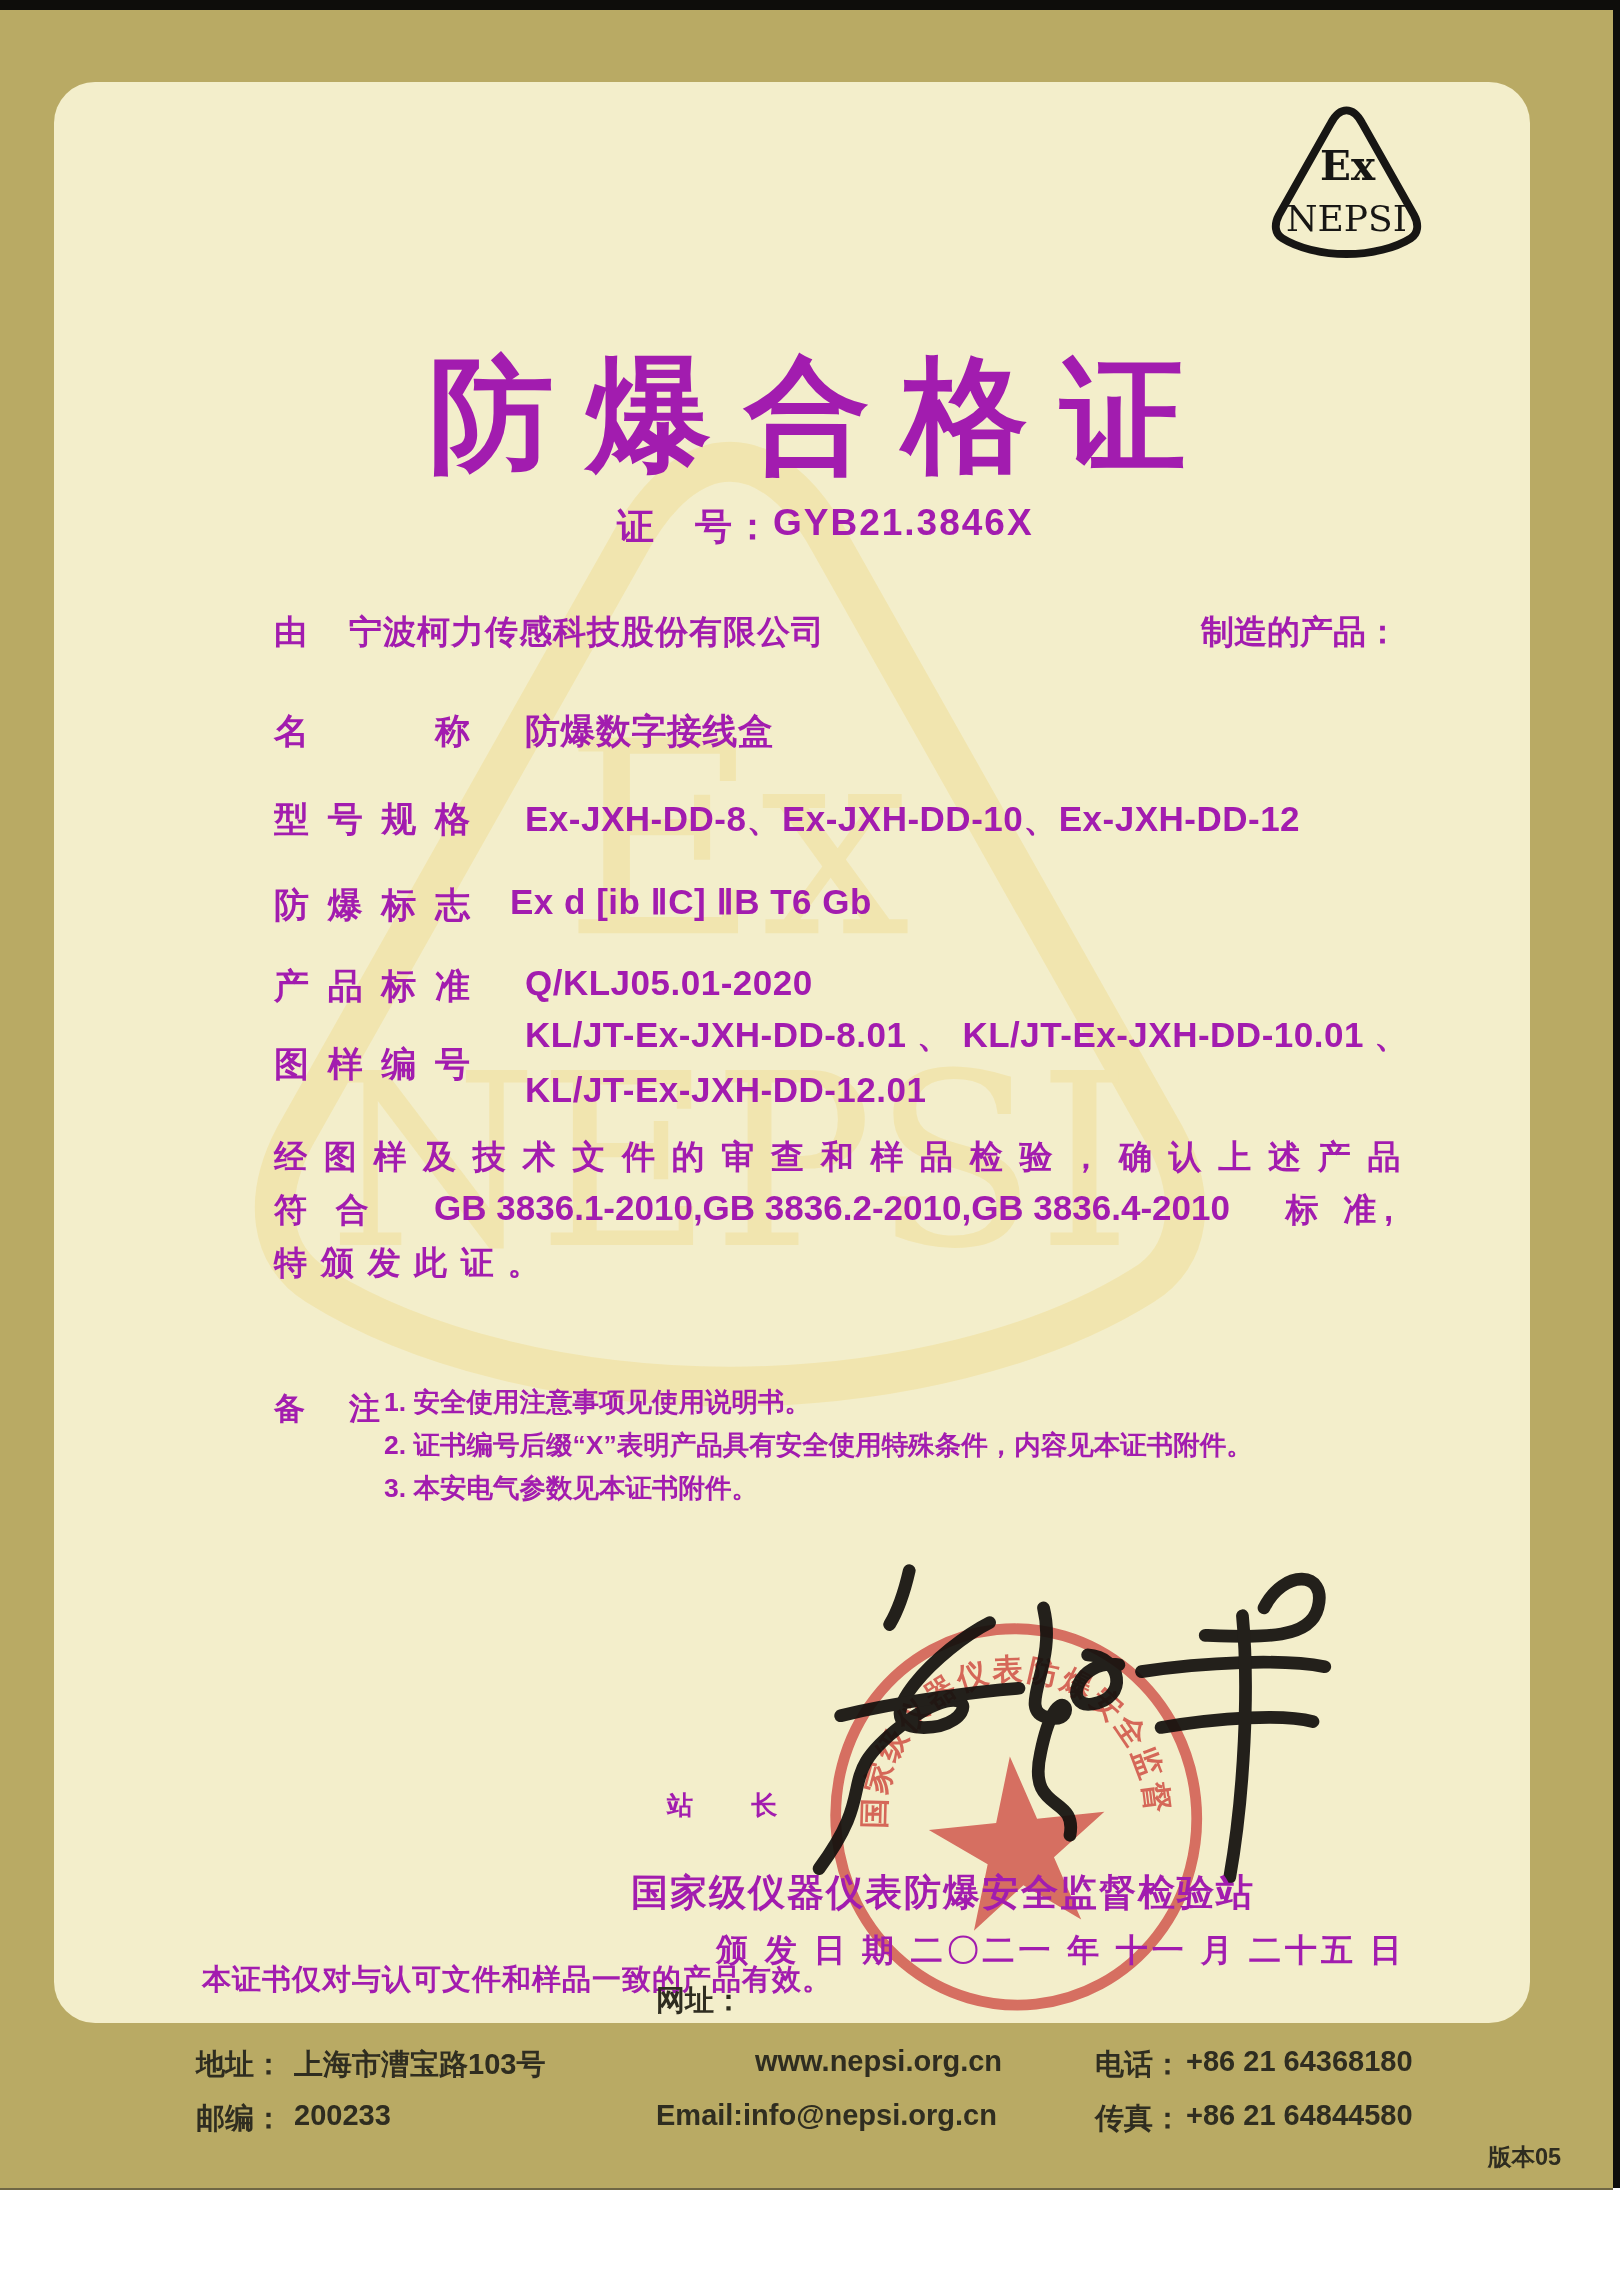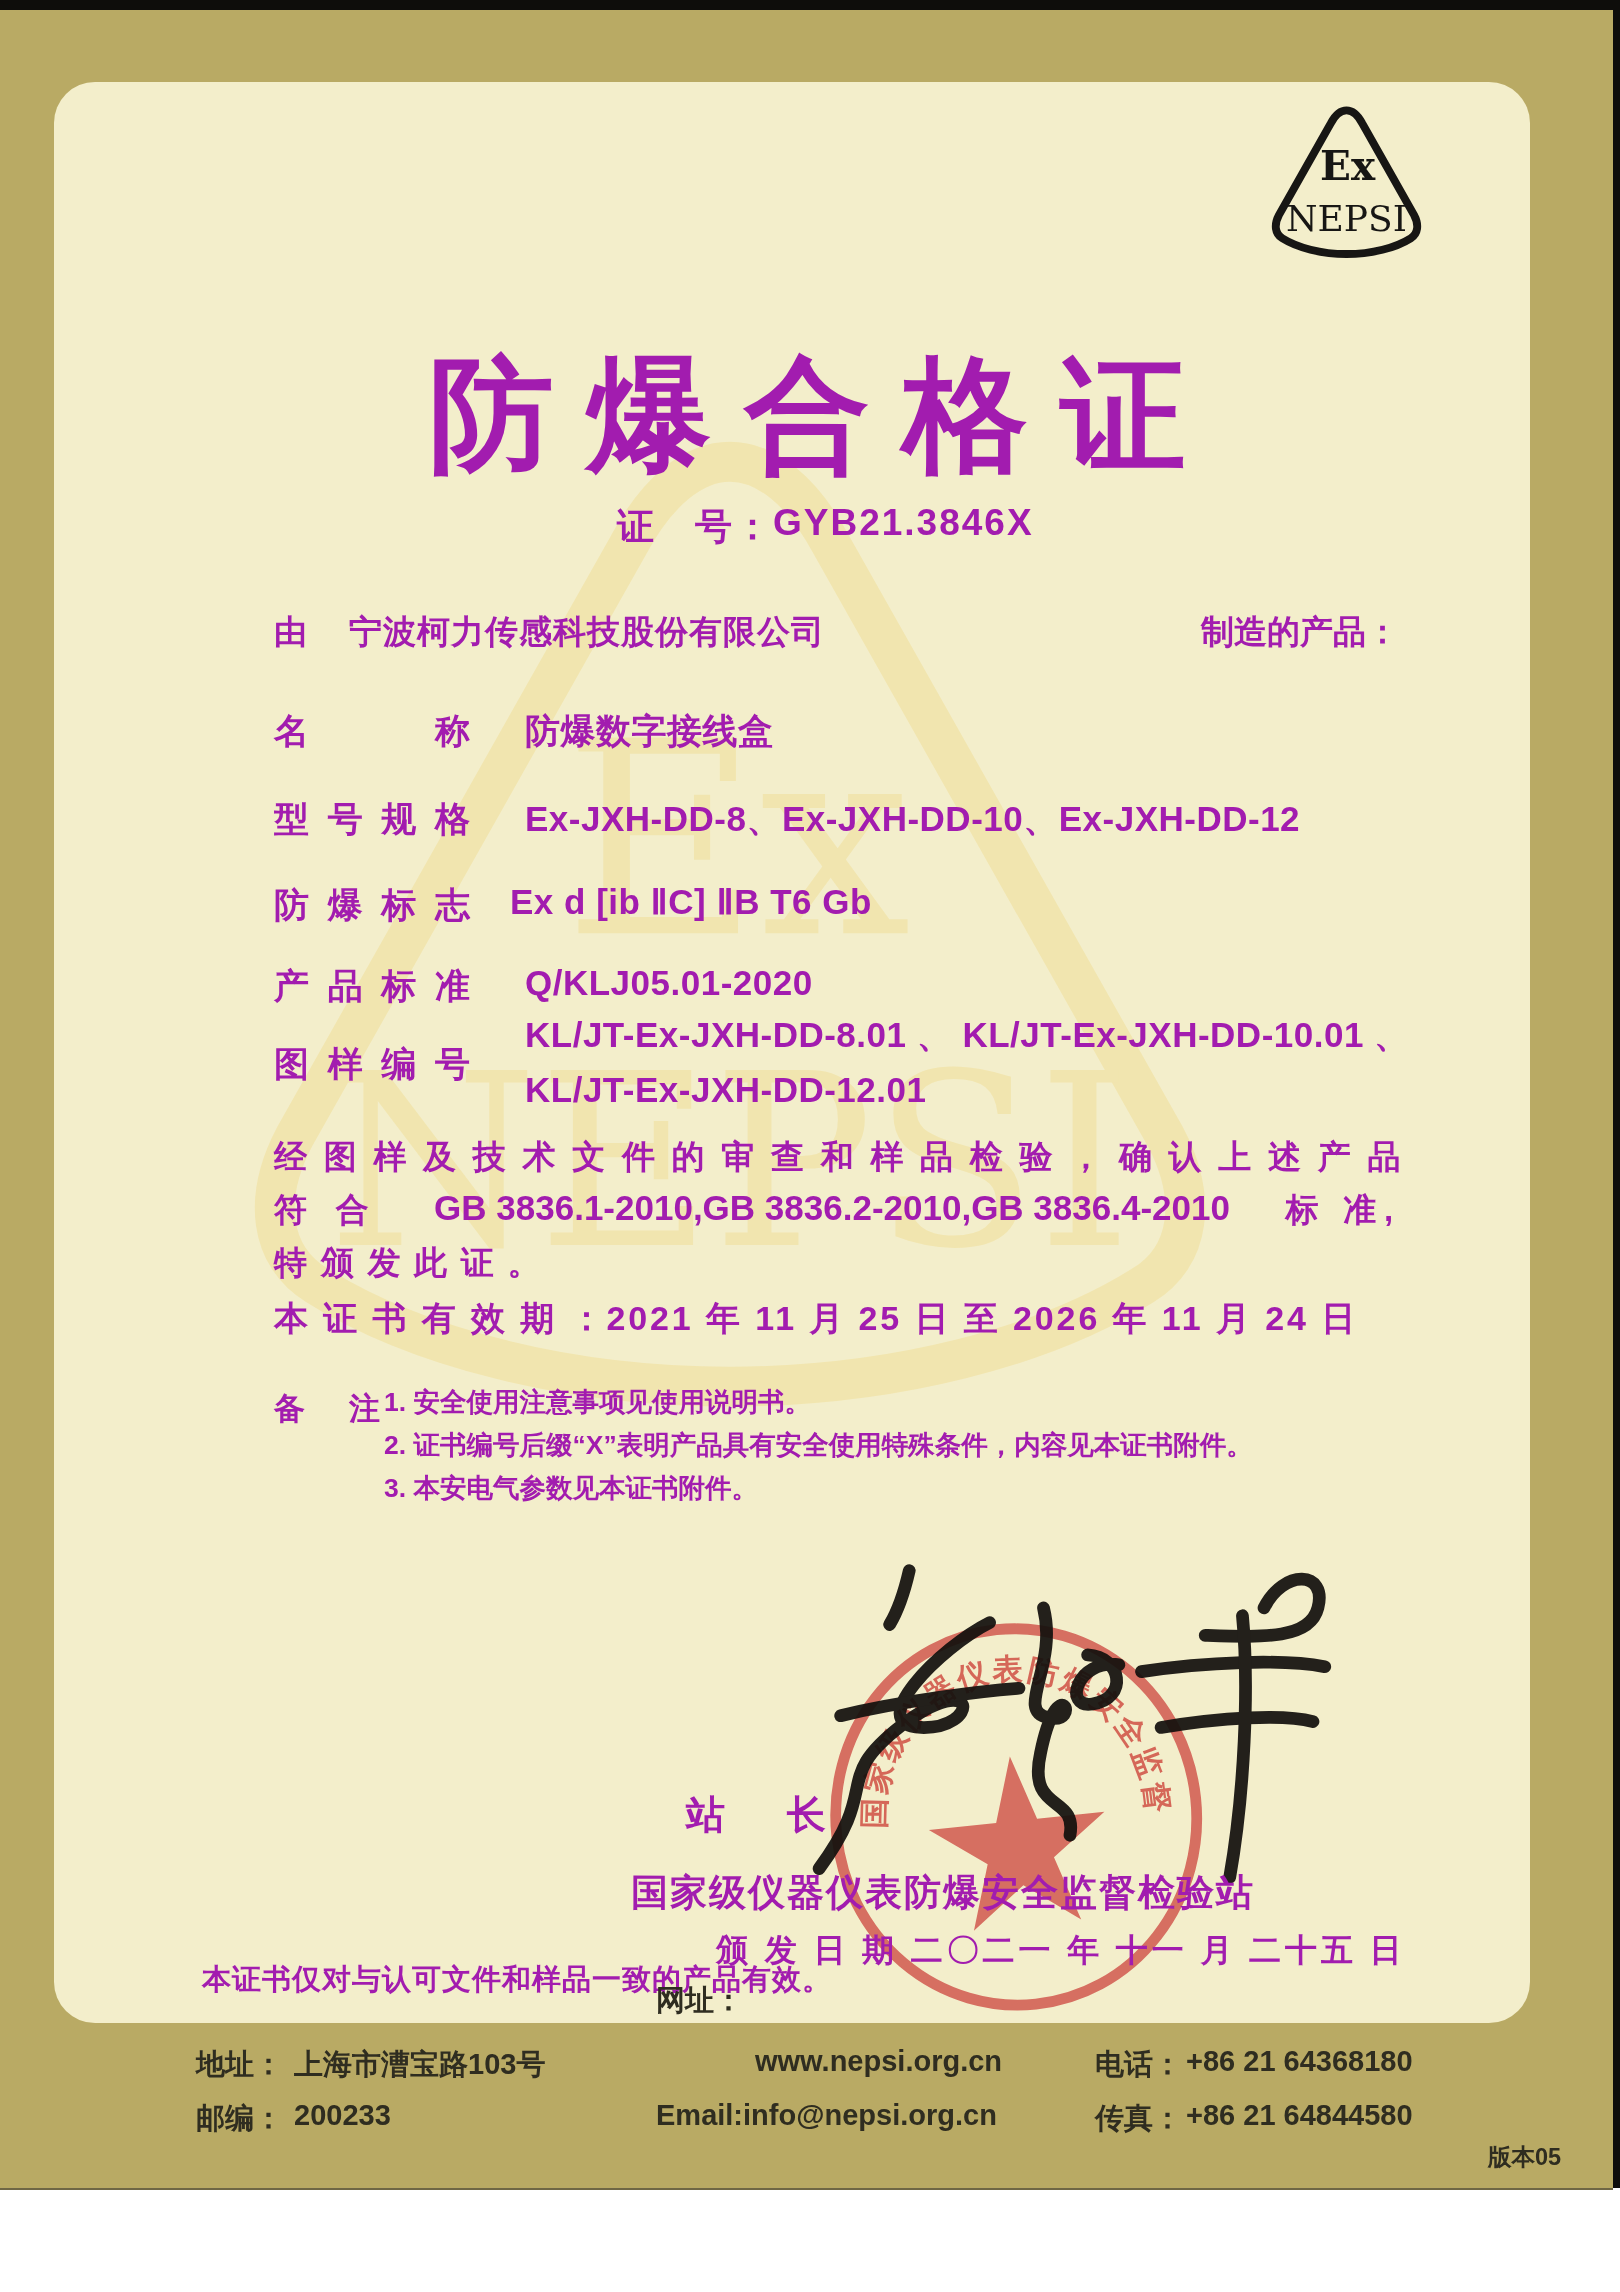--- a/index.html
+++ b/index.html
@@ -96,41 +96,40 @@
   <div class="abs cn row-value" style="left:525px;top:1012px;">KL/JT-Ex-JXH-DD-8.01 、 KL/JT-Ex-JXH-DD-10.01 、</div>
   <div class="abs cn row-value" style="left:525px;top:1070px;">KL/JT-Ex-JXH-DD-12.01</div>
 
   <div class="abs cn" style="left:274px;top:1135px;font-size:33px;letter-spacing:16.7px;white-space:nowrap;">经图样及技术文件的审查和样品检验，确认上述产品</div>
   <div class="abs" style="left:274px;top:1188px;width:1127px;display:flex;justify-content:space-between;">
     <span class="cn" style="font-size:33px;letter-spacing:9.8px;">符 合</span>
     <span class="cn" style="font-size:35px;">GB 3836.1-2010,GB 3836.2-2010,GB 3836.4-2010</span>
     <span class="cn" style="font-size:33px;letter-spacing:7.8px;">标 准,</span>
   </div>
   <div class="abs cn" style="left:274px;top:1241px;font-size:33px;letter-spacing:13.7px;">特颁发此证。</div>
-  <div class="abs cn" style="left:274px;top:1296px;font-size:34px;letter-spacing:2.9px;white-space:nowrap;">本 证 书 有 效 期 ：2021 年 11 月 25 日 至 2026 年 11 月 24 日</div>
 
   <div class="abs cn" style="left:274px;top:1388px;width:106px;display:flex;justify-content:space-between;font-size:31px;">
     <span>备</span>
     <span>注</span>
   </div>
   <div class="abs cn small-note" style="left:384px;top:1384px;">1. 安全使用注意事项见使用说明书。</div>
   <div class="abs cn small-note" style="left:384px;top:1427px;">2. 证书编号后缀“X”表明产品具有安全使用特殊条件，内容见本证书附件。</div>
   <div class="abs cn small-note" style="left:384px;top:1470px;">3. 本安电气参数见本证书附件。</div>
 
   <svg class="abs" style="left:814px;top:1609px;opacity:0.82;transform:rotate(-6deg);" width="404" height="412" viewBox="0 0 412 420">
     <ellipse cx="206" cy="212" rx="184" ry="192" fill="none" stroke="#d0544a" stroke-width="11"></ellipse>
     <path id="sealArc" d="M 72,212 A 134,140 0 1 1 340,212" fill="none"></path>
     <text font-size="31" font-weight="bold" fill="#cf4a40" letter-spacing="3">
       <textPath href="#sealArc" startOffset="2">国家级仪器仪表防爆安全监督检验站</textPath>
     </text>
     <path d="M 206,150 L 227,216 L 296,216 L 240,257 L 261,323 L 206,282
              L 151,323 L 172,257 L 116,216 L 185,216 Z" fill="#d0544a"></path>
   </svg>
 
-  <div class="abs cn" style="left:686px;top:1788px;font-size:39px;letter-spacing:25.5px;">站 长</div>
+  <div class="abs cn" style="left:667px;top:1788px;font-size:26px;letter-spacing:25.5px;">站 长</div>
 
   <svg class="abs" style="left:774px;top:1549px;" width="588" height="353" viewBox="0 0 600 360">
     <g fill="none" stroke="#14110e" stroke-width="13" stroke-linecap="round" opacity="0.93">
       <path d="M 138,22 Q 130,57 118,77"></path>
       <path d="M 220,75 C 170,100 90,180 150,182 C 210,184 210,120 130,180 C 58,236 110,240 46,326"></path>
       <path d="M 68,170 C 130,155 210,145 250,142"></path>
       <path d="M 275,60 C 290,120 245,165 280,172 C 315,180 290,120 272,208 C 258,270 310,250 302,292"></path>
       <path d="M 320,108 C 355,110 362,152 325,158 C 295,163 308,112 352,118"></path>
       <path d="M 500,60 C 520,20 565,22 555,60 C 547,92 500,90 440,88"></path>
       <path d="M 375,125 C 440,115 520,112 562,120"></path>

